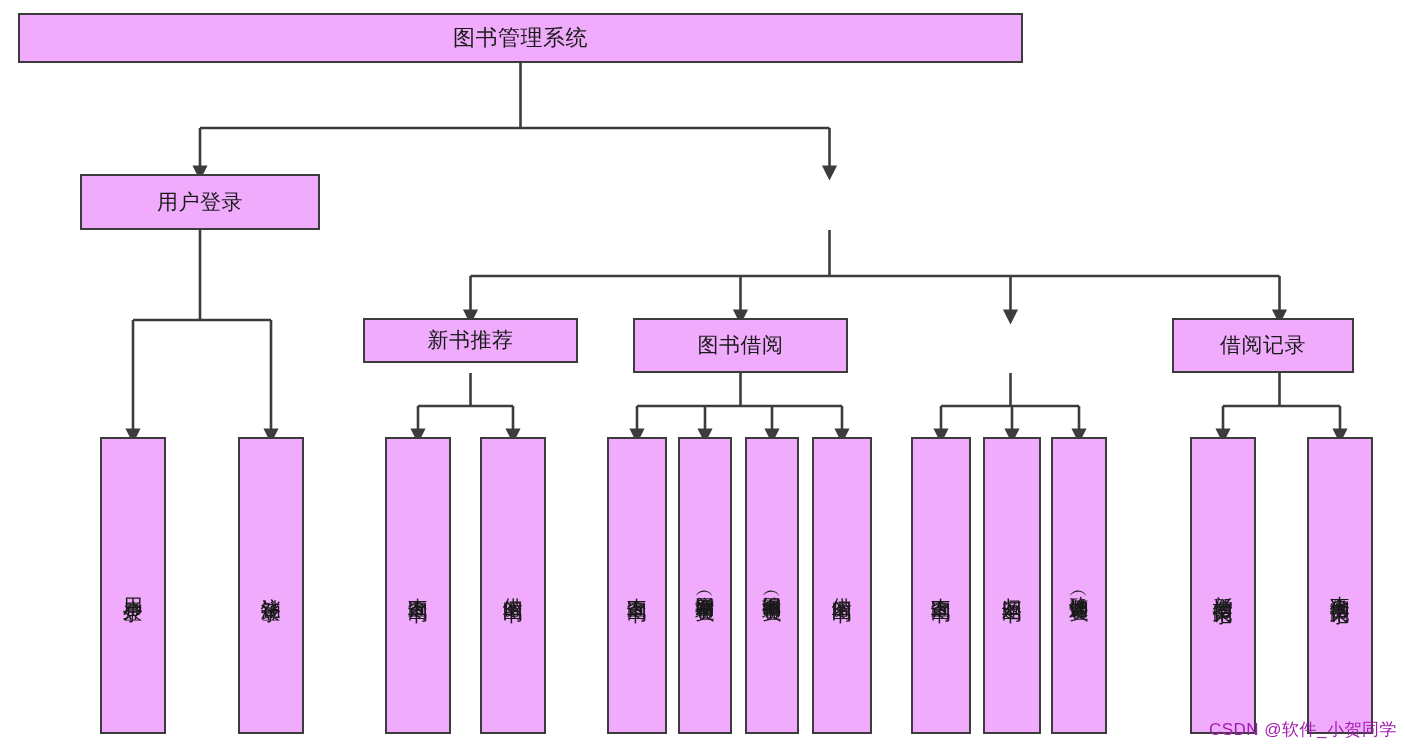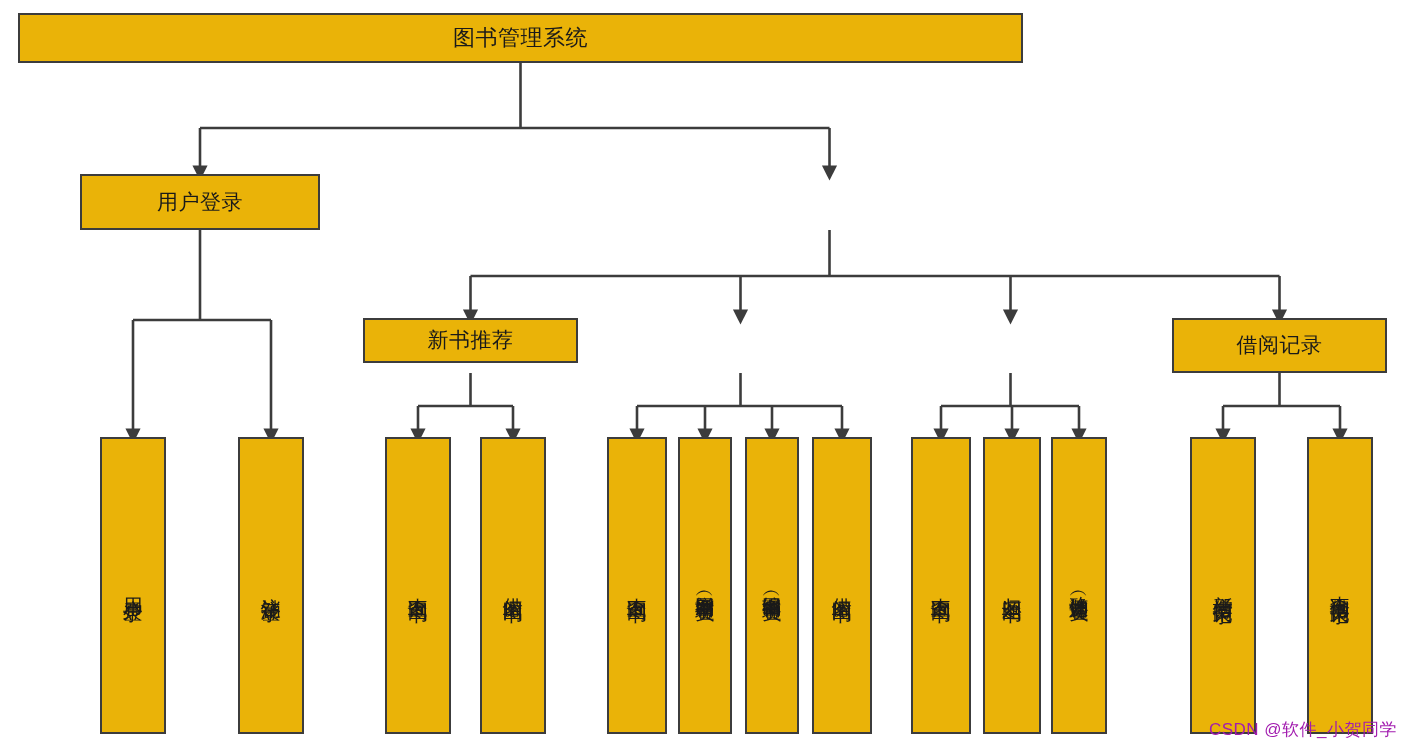--- a/index.html
+++ b/index.html
@@ -21,21 +21,21 @@
     position: absolute;
     left: 0;
     top: 0;
     width: 1405px;
     height: 747px;
     pointer-events: none;
   }
   .node {
     position: absolute;
     box-sizing: border-box;
-    background: #eab308;
+    background: #f0abfc;
     border: 2.5px solid #3c3c3c;
     display: flex;
     align-items: center;
     justify-content: center;
     color: #1a1a1a;
   }
   .node .label {
     display: block;
     text-align: center;
     line-height: 1.18;
@@ -128,21 +128,24 @@
     <span class="label">图书管理系统</span>
   </div>
 
   <div class="node horiz" style="left: 80px; top: 174px; width: 240px; height: 56px;">
     <span class="label">用户登录</span>
   </div>
 
   <div class="node horiz" style="left: 363px; top: 318px; width: 215px; height: 45px;">
     <span class="label">新书推荐</span>
   </div>
-  <div class="node horiz" style="left: 1172px; top: 318px; width: 215px; height: 55px;">
+  <div class="node horiz" style="left: 633px; top: 318px; width: 215px; height: 55px;">
+    <span class="label">图书借阅</span>
+  </div>
+  <div class="node horiz" style="left: 1172px; top: 318px; width: 182px; height: 55px;">
     <span class="label">借阅记录</span>
   </div>
 
   <div class="node vert" style="left: 100px; top: 437px; width: 66px; height: 297px;">
     <span class="label">用户登录</span>
   </div>
   <div class="node vert" style="left: 238px; top: 437px; width: 66px; height: 297px;">
     <span class="label">注销登录</span>
   </div>
   <div class="node vert" style="left: 385px; top: 437px; width: 66px; height: 297px;">

